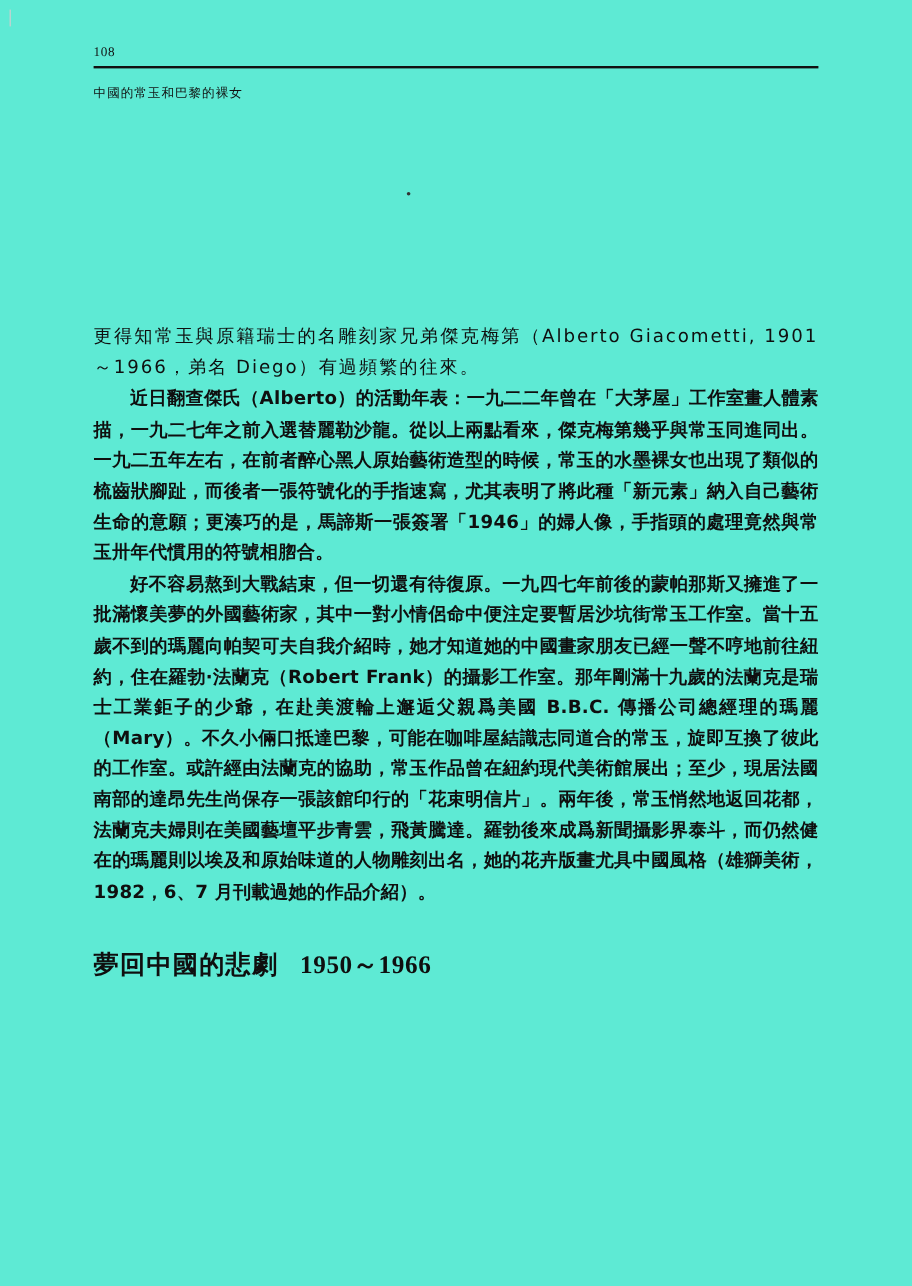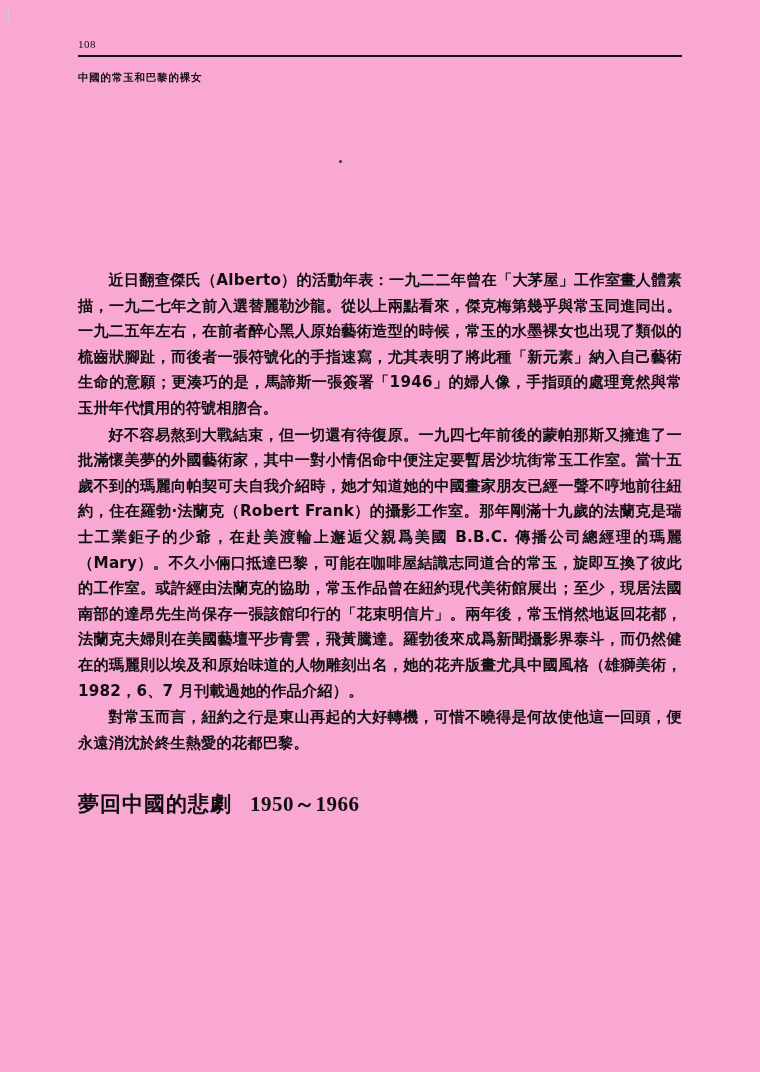--- a/index.html
+++ b/index.html
@@ -14,21 +14,21 @@
     color: #1a1a1a;
     position: relative;
     overflow: hidden;
   }
   .page {
     position: absolute;
     left: 0;
     top: 0;
     width: 760px;
     height: 1072px;
-    background: #f9a8d4;
+    background: #5eead4;
   }
   .page-inner {
     position: absolute;
     left: 78px;
     top: 38px;
     width: 604px;
   }
   .page-number {
     font-size: 11px;
     font-family: "Liberation Serif", serif;
@@ -37,21 +37,21 @@
     margin-bottom: 5px;
   }
   .rule {
     height: 2px;
     background: #111;
     width: 604px;
     margin-bottom: 14px;
   }
   .running-head {
     font-size: 10.5px;
-    font-weight: bold;
+    font-weight: normal;
     letter-spacing: 0.8px;
     color: #111;
     font-family: "DejaVu Sans", sans-serif;
   }
   .dot-mark {
     position: absolute;
     left: 339px;
     top: 160px;
     width: 3px;
     height: 3px;
@@ -109,22 +109,22 @@
 
   <div class="page-inner">
     <div class="page-number">108</div>
     <div class="rule"></div>
     <div class="running-head">中國的常玉和巴黎的裸女</div>
   </div>
 
   <div class="dot-mark"></div>
 
   <div class="body-block">
+    <p class="para first">更得知常玉與原籍瑞士的名雕刻家兄弟傑克梅第（Alberto Giacometti, 1901～1966，弟名 Diego）有過頻繁的往來。</p>
     <p class="para indent">近日翻查傑氏（Alberto）的活動年表：一九二二年曾在「大茅屋」工作室畫人體素描，一九二七年之前入選替麗勒沙龍。從以上兩點看來，傑克梅第幾乎與常玉同進同出。一九二五年左右，在前者醉心黑人原始藝術造型的時候，常玉的水墨裸女也出現了類似的梳齒狀腳趾，而後者一張符號化的手指速寫，尤其表明了將此種「新元素」納入自己藝術生命的意願；更湊巧的是，馬諦斯一張簽署「1946」的婦人像，手指頭的處理竟然與常玉卅年代慣用的符號相脗合。</p>
     <p class="para indent">好不容易熬到大戰結束，但一切還有待復原。一九四七年前後的蒙帕那斯又擁進了一批滿懷美夢的外國藝術家，其中一對小情侶命中便注定要暫居沙坑街常玉工作室。當十五歲不到的瑪麗向帕契可夫自我介紹時，她才知道她的中國畫家朋友已經一聲不哼地前往紐約，住在羅勃‧法蘭克（Robert Frank）的攝影工作室。那年剛滿十九歲的法蘭克是瑞士工業鉅子的少爺，在赴美渡輪上邂逅父親爲美國 B.B.C. 傳播公司總經理的瑪麗（Mary）。不久小倆口抵達巴黎，可能在咖啡屋結識志同道合的常玉，旋即互換了彼此的工作室。或許經由法蘭克的協助，常玉作品曾在紐約現代美術館展出；至少，現居法國南部的達昂先生尚保存一張該館印行的「花束明信片」。兩年後，常玉悄然地返回花都，法蘭克夫婦則在美國藝壇平步青雲，飛黃騰達。羅勃後來成爲新聞攝影界泰斗，而仍然健在的瑪麗則以埃及和原始味道的人物雕刻出名，她的花卉版畫尤具中國風格（雄獅美術，1982，6、7 月刊載過她的作品介紹）。</p>
-    <p class="para indent">對常玉而言，紐約之行是東山再起的大好轉機，可惜不曉得是何故使他這一回頭，便永遠消沈於終生熱愛的花都巴黎。</p>
 
     <div class="section-heading">
       <span>夢回中國的悲劇</span><span class="years">1950～1966</span>
     </div>
   </div>
 
 </div>
 
 </body></html>

